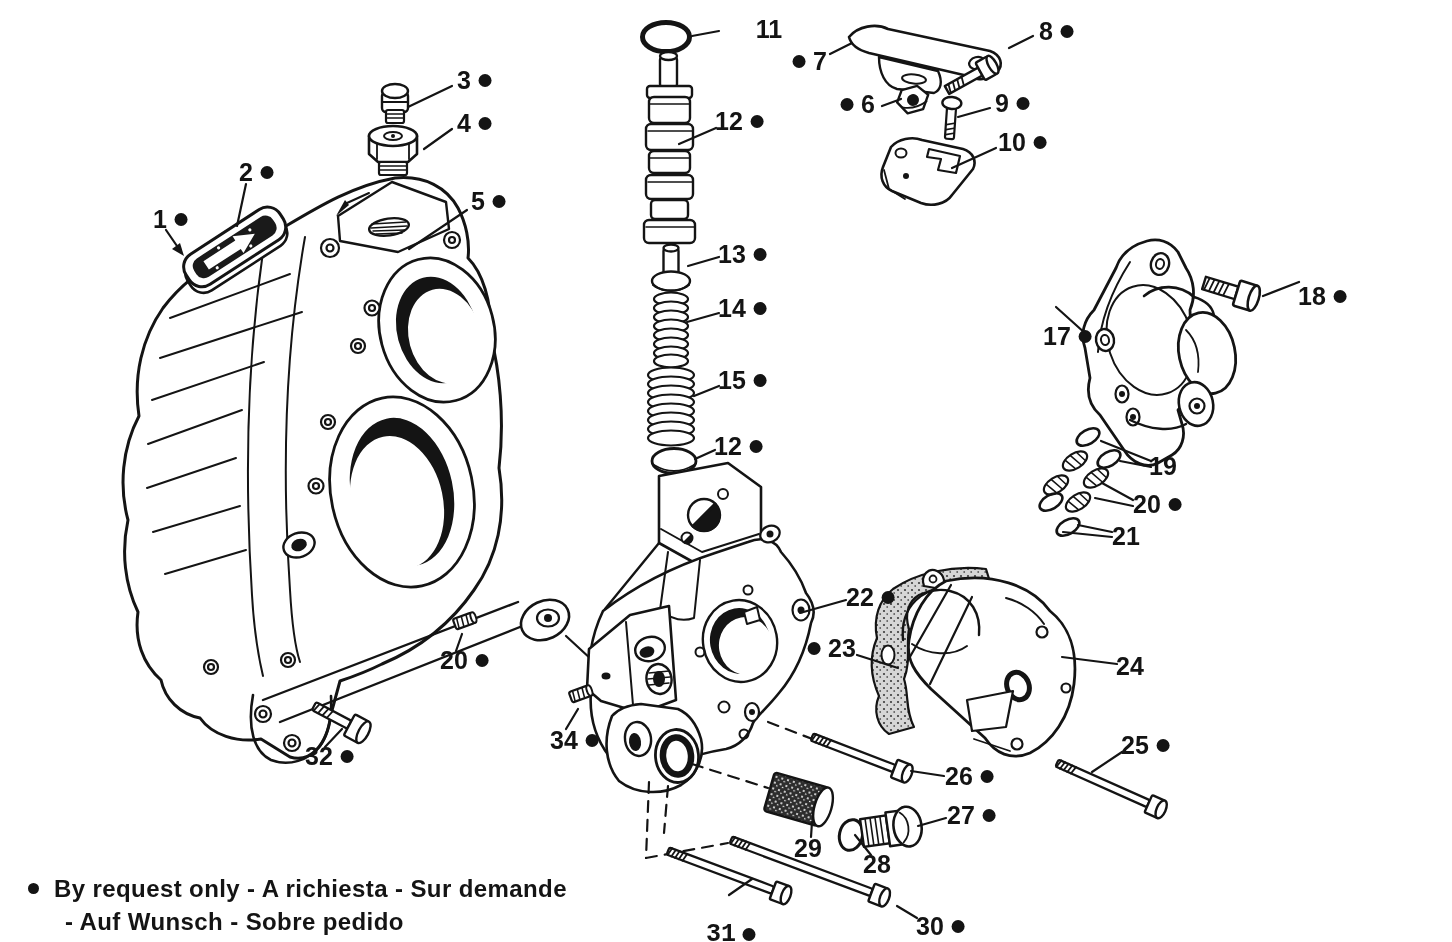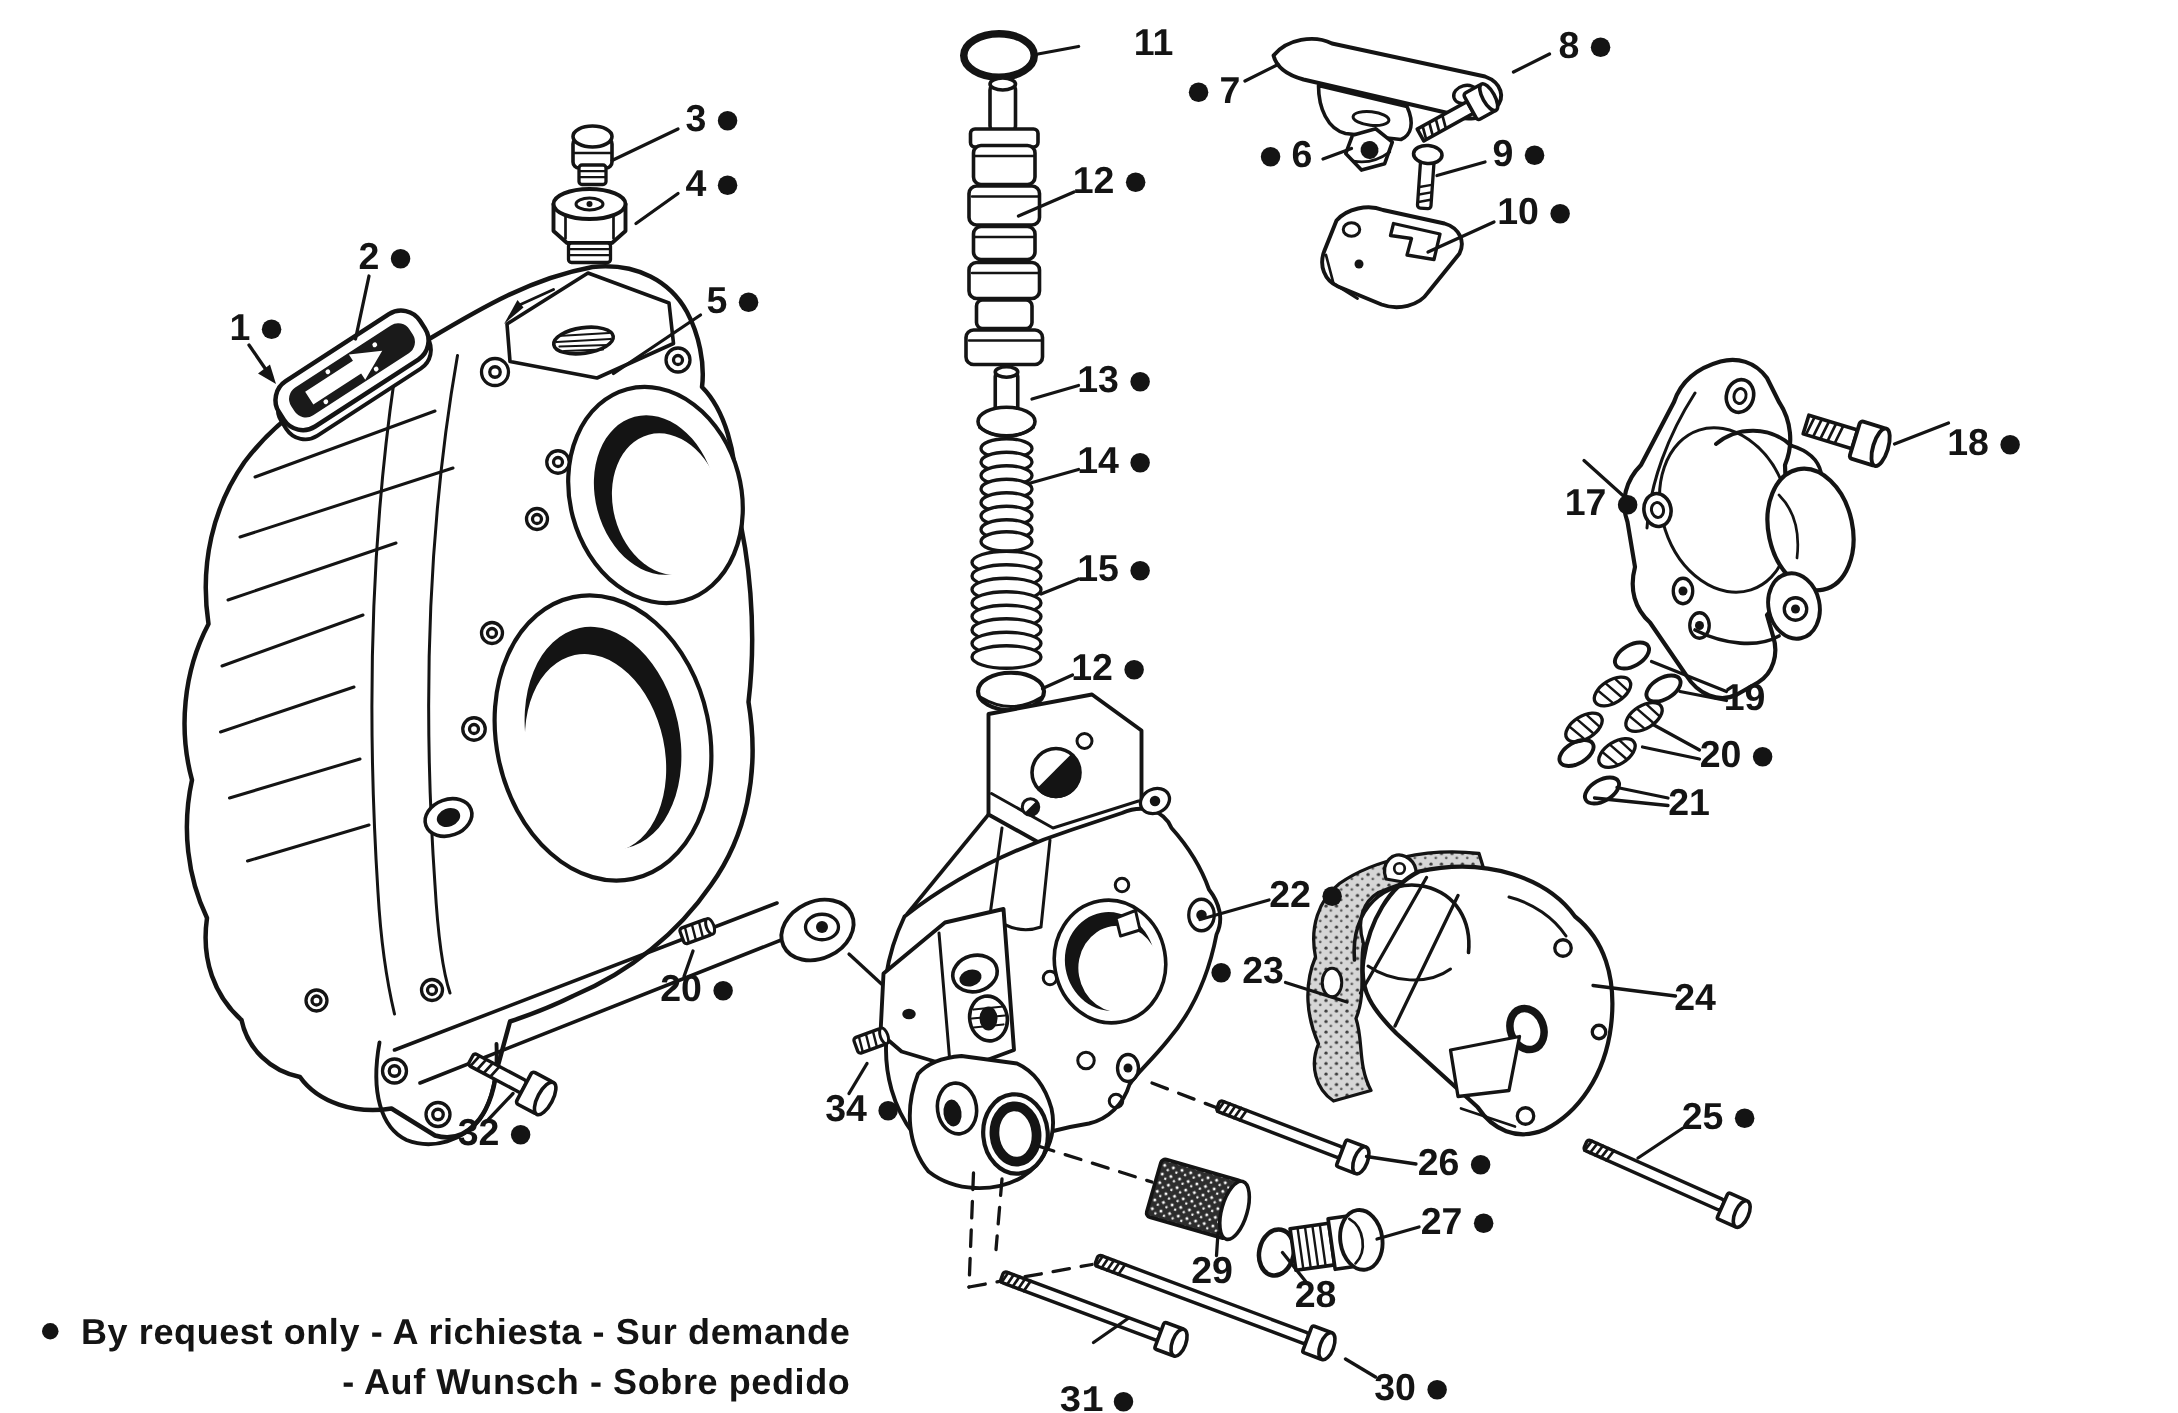--- a/index.html
+++ b/index.html
@@ -7,21 +7,21 @@
         font-family:"Liberation Sans",sans-serif;}
   #art{position:absolute;left:0;top:0;}
   .callout{position:absolute;transform:translate(-50%,-50%);font:700 25px "Liberation Sans",sans-serif;
            color:#141414;white-space:nowrap;z-index:5;}
   .callout .dot{position:absolute;top:50%;width:13px;height:13px;border-radius:50%;background:#141414;
            transform:translate(-50%,-50%);}
   .legend{position:absolute;left:28px;top:872px;font:700 24px/33px "Liberation Sans",sans-serif;
           color:#141414;letter-spacing:.4px;z-index:5;}
   .legend-bullet{display:inline-block;width:11px;height:11px;border-radius:50%;background:#141414;
           margin-right:15px;margin-bottom:3px;}
-  .legend-row.second{padding-left:37px;text-align:right;}
+  .legend-row.second{padding-left:37px;}
 </style>
 </head>
 <body>
 
 <div id="page">
 
 <svg id="art" width="1452" height="942" viewBox="0 0 1452 942">
 <defs>
   <pattern id="stip" width="7" height="7" patternUnits="userSpaceOnUse">
     <rect width="7" height="7" fill="#d6d6d6"></rect>

